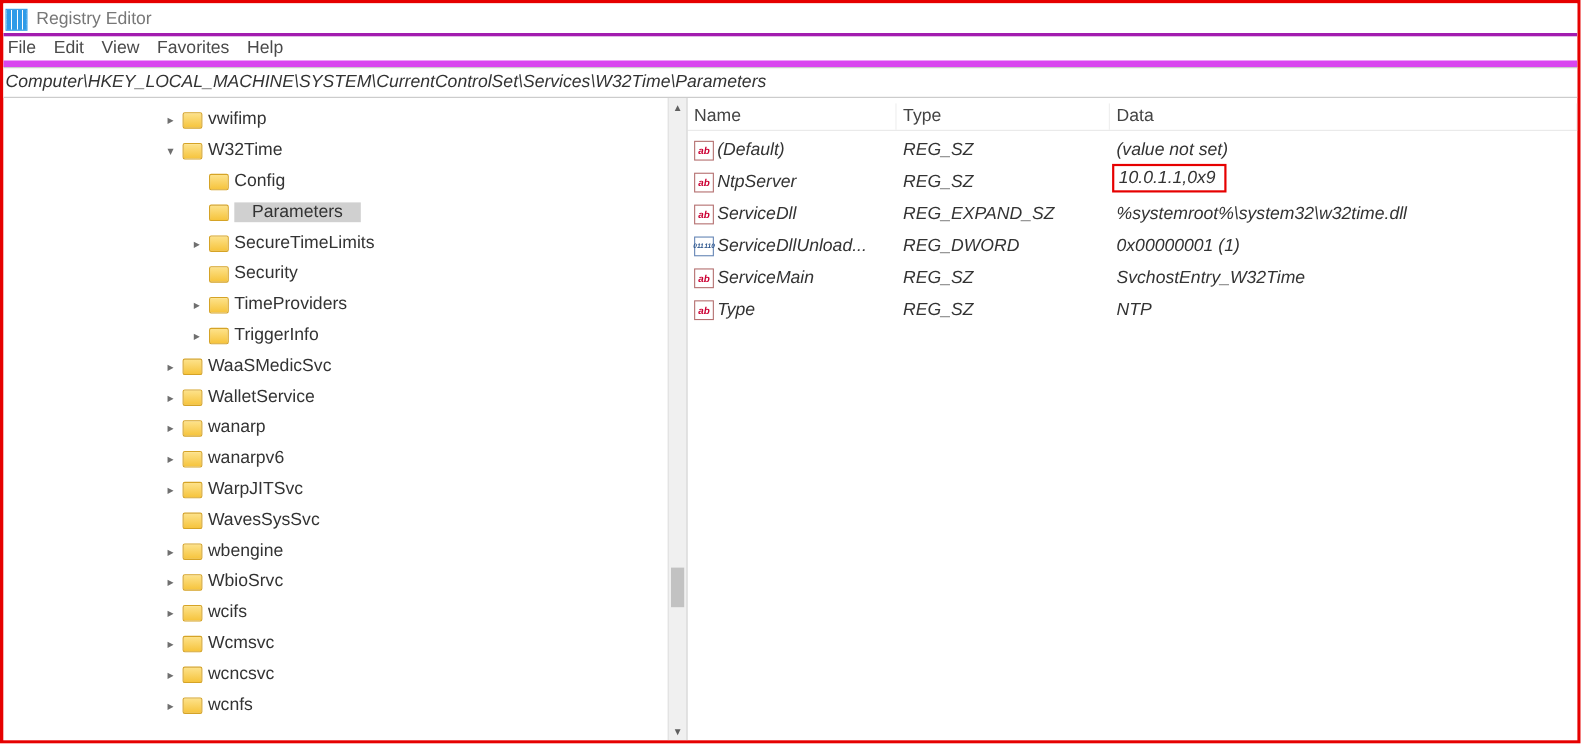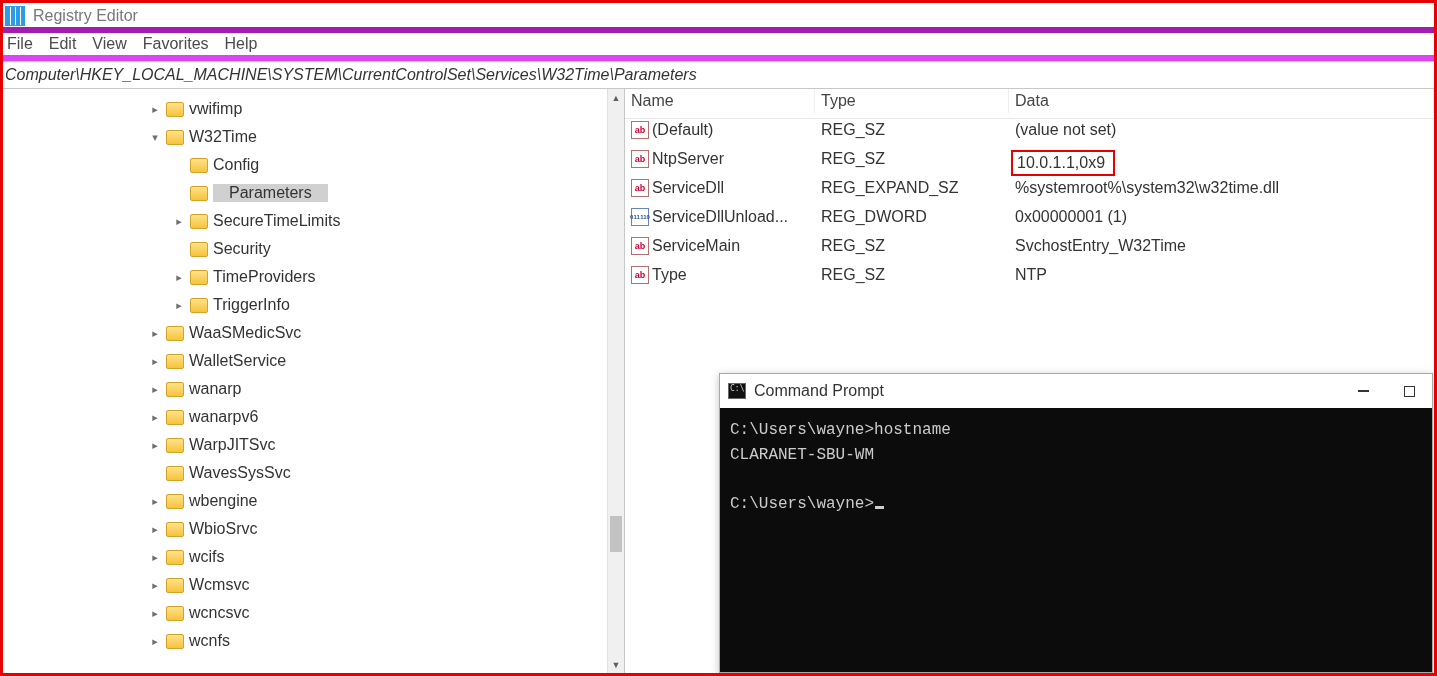--- a/index.html
+++ b/index.html
@@ -25,21 +25,21 @@
 
   
   .title-bar {
     height: 30px;
     display: flex;
     align-items: center;
     gap: 8px;
     padding: 5px 2px 3px 2px;
     background: #fff;
     color: #777;
-    border-bottom: 6px solid #a21caf;
+    border-bottom: 3px solid #a21caf;
   }
   .title-bar .app-title { font-size: 16px; }
 
   
   .menu-bar {
     height: 28px;
     display: flex;
     align-items: center;
     gap: 12px;
     padding: 0 2px;
@@ -127,36 +127,36 @@
   .level-4 { padding-left: 146px; }
   .level-5 { padding-left: 170px; }
 
   
   .values-pane {
     flex: 1;
     overflow: hidden;
   }
   .values-header, .values-row {
     display: flex;
-    align-items: flex-start;
+    align-items: flex-end;
     font-size: 16px;
   }
   .values-header {
     height: 30px;
     border-bottom: 1px solid #e8e8e8;
     color: #444;
     background: #fff;
   }
   .values-header .cell {
     border-right: 1px solid #eee;
     padding: 3px 6px;
     font-weight: 400;
   }
   .values-row { height: 29px; }
-  .values-row .cell { padding: 2px 6px; white-space: nowrap; overflow: hidden; text-overflow: ellipsis; }
+  .values-row .cell { padding: 2px 6px; white-space: nowrap; overflow: hidden; text-overflow: ellipsis; font-style: italic; }
 
   .col-name { flex: 0 0 190px; display:flex; align-items:center; gap:3px; max-width:190px; }
   .col-type { flex: 0 0 194px; max-width:194px; }
   .col-data { flex: 1; position: relative; }
 
   .hl-data {
     display: inline-block;
     border: 2px solid #e60000;
     padding: 2px 8px 2px 4px;
     margin-left: -4px;
@@ -442,32 +442,14 @@
               <span>Type</span>
             </div>
             <div class="cell col-type">REG_SZ</div>
             <div class="cell col-data">NTP</div>
           </div>
         </div>
     </div>
 
   </div>
 
-  <div class="cmd-window">
-    <div class="cmd-title-bar">
-      <span class="cmd-icon"></span>
-      <span class="cmd-title">Command Prompt</span>
-      <span class="cmd-ctrls">
-        <span class="cmd-ctrl">
-            <span class="min-glyph"></span>
-          </span>
-        <span class="cmd-ctrl">
-            <span class="max-glyph"></span>
-          </span>
-      </span>
-    </div>
-    <div class="cmd-body"><span id="cmd-lines">C:\Users\wayne&gt;hostname
-CLARANET-SBU-WM
-
-C:\Users\wayne&gt;</span><span class="cmd-cursor"></span></div>
-  </div>
 
 </div>
 
 </body></html>

